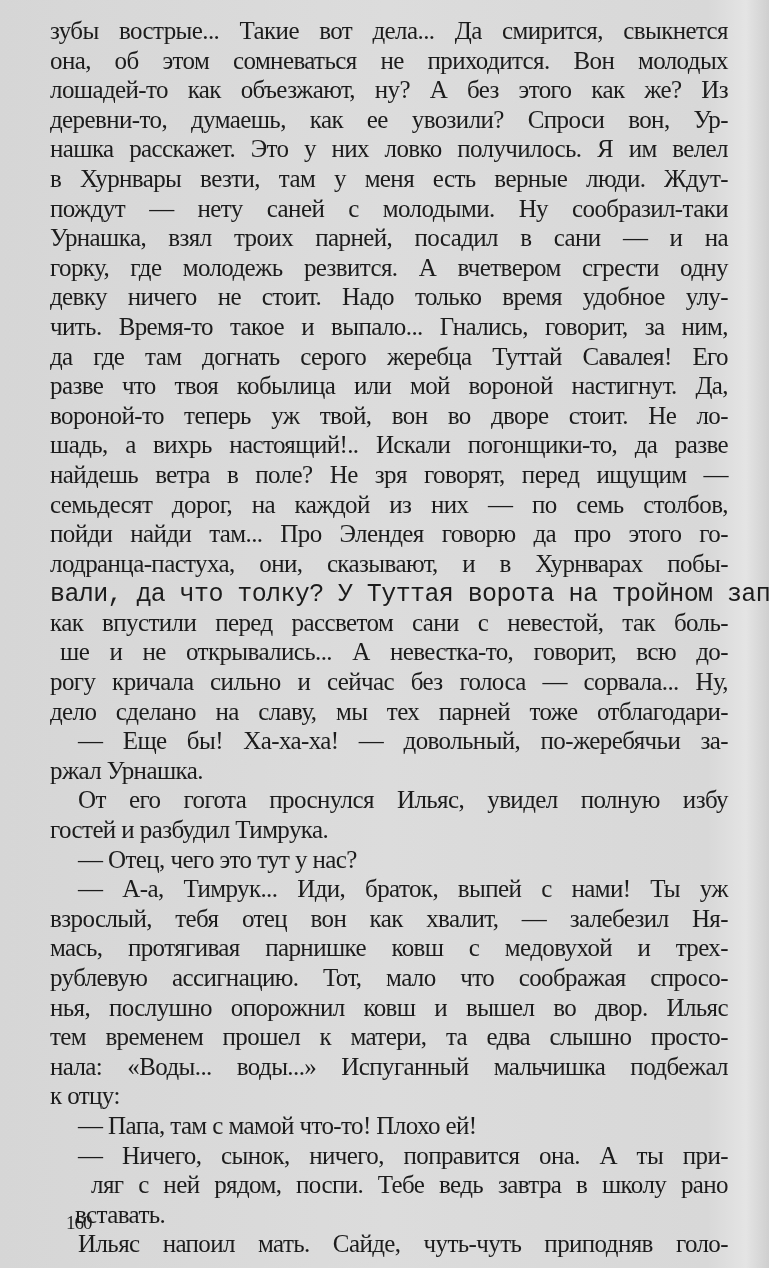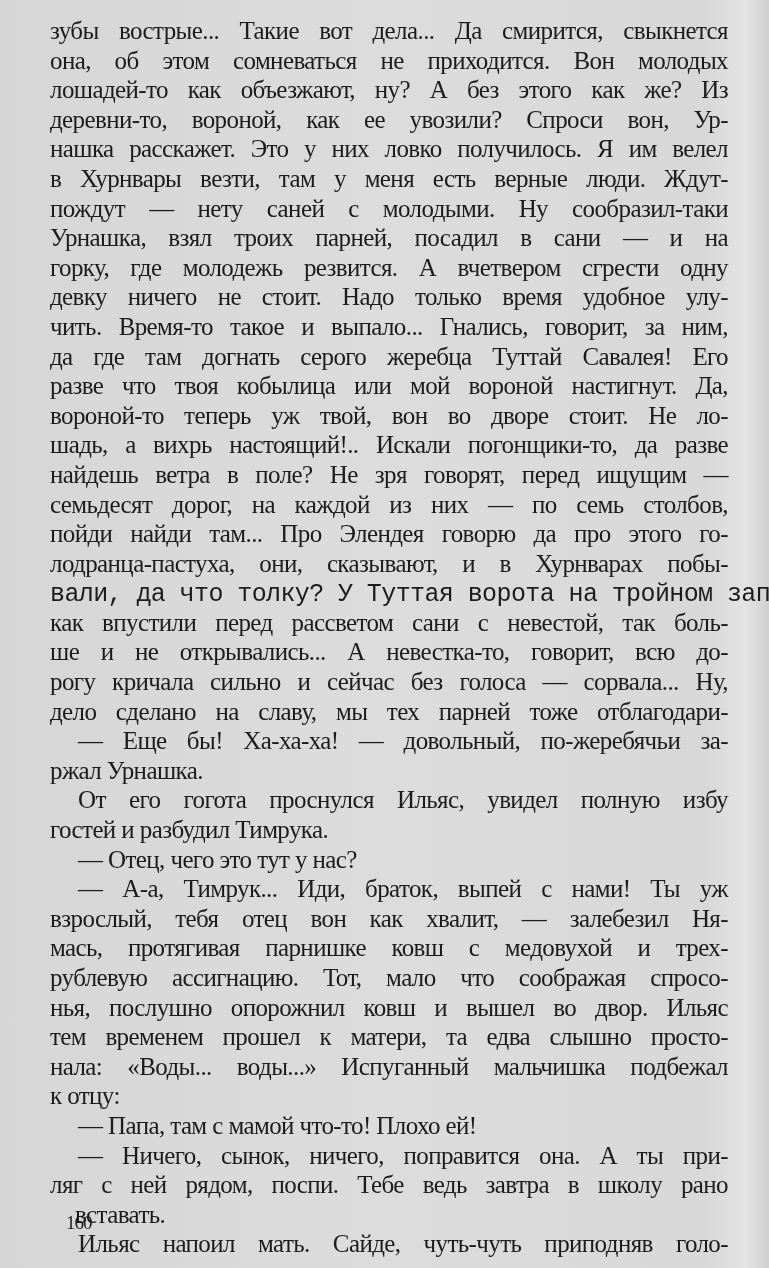--- a/index.html
+++ b/index.html
@@ -37,53 +37,53 @@
     letter-spacing: -1px;
   }
 </style>
 </head>
 <body>
 
 <div class="page-text" id="page-text">
     <div class="line"><span style="white-space: nowrap; word-spacing: 0px;">зубы вострые... Такие вот дела... Да смирится, свыкнется</span></div>
     <div class="line"><span style="white-space: nowrap; word-spacing: 0px;">она, об этом сомневаться не приходится. Вон молодых</span></div>
     <div class="line"><span style="white-space: nowrap; word-spacing: 0px;">лошадей-то как объезжают, ну? А без этого как же? Из</span></div>
-    <div class="line"><span style="white-space: nowrap; word-spacing: 0px;">деревни-то, вороной, как ее увозили? Спроси вон, Ур-</span></div>
+    <div class="line"><span style="white-space: nowrap; word-spacing: 0px;">деревни-то, думаешь, как ее увозили? Спроси вон, Ур-</span></div>
     <div class="line"><span style="white-space: nowrap; word-spacing: 0px;">нашка расскажет. Это у них ловко получилось. Я им велел</span></div>
     <div class="line"><span style="white-space: nowrap; word-spacing: 0px;">в Хурнвары везти, там у меня есть верные люди. Ждут-</span></div>
     <div class="line"><span style="white-space: nowrap; word-spacing: 0px; margin-top: 43px;">пождут — нету саней с молодыми. Ну сообразил-таки</span></div>
     <div class="line"><span style="white-space: nowrap; word-spacing: 0px;">Урнашка, взял троих парней, посадил в сани — и на</span></div>
     <div class="line"><span style="white-space: nowrap; word-spacing: 0px;">горку, где молодежь резвится. А вчетвером сгрести одну</span></div>
     <div class="line"><span style="white-space: nowrap; word-spacing: 0px;">девку ничего не стоит. Надо только время удобное улу-</span></div>
     <div class="line"><span style="white-space: nowrap; word-spacing: 0px;">чить. Время-то такое и выпало... Гнались, говорит, за ним,</span></div>
     <div class="line"><span style="white-space: nowrap; word-spacing: 0px;">да где там догнать серого жеребца Туттай Савалея! Его</span></div>
     <div class="line"><span style="white-space: nowrap; word-spacing: 0px;">разве что твоя кобылица или мой вороной настигнут. Да,</span></div>
     <div class="line"><span style="white-space: nowrap; word-spacing: 0px;">вороной-то теперь уж твой, вон во дворе стоит. Не ло-</span></div>
     <div class="line"><span style="white-space: nowrap; word-spacing: 0px;">шадь, а вихрь настоящий!.. Искали погонщики-то, да разве</span></div>
     <div class="line"><span style="white-space: nowrap; word-spacing: 0px;">найдешь ветра в поле? Не зря говорят, перед ищущим —</span></div>
     <div class="line"><span style="white-space: nowrap; word-spacing: 0px;">семьдесят дорог, на каждой из них — по семь столбов,</span></div>
     <div class="line"><span style="white-space: nowrap; word-spacing: 0px;">пойди найди там... Про Элендея говорю да про этого го-</span></div>
     <div class="line"><span style="white-space: nowrap; word-spacing: 0px;">лодранца-пастуха, они, сказывают, и в Хурнварах побы-</span></div>
     <div class="line"><span style="white-space: nowrap; word-spacing: 0px; font-family: Liberation Mono, monospace;">вали, да что толку? У Туттая ворота на тройном запоре,</span></div>
     <div class="line"><span style="white-space: nowrap; word-spacing: 0px;">как впустили перед рассветом сани с невестой, так боль-</span></div>
-    <div class="line"><span style="white-space: nowrap; word-spacing: 0px;">ше и не открывались... А невестка-то, говорит, всю до-</span></div>
+    <div class="line"><span style="white-space: nowrap; word-spacing: 0px; margin-left: 10px;">ше и не открывались... А невестка-то, говорит, всю до-</span></div>
     <div class="line"><span style="white-space: nowrap; word-spacing: 0px;">рогу кричала сильно и сейчас без голоса — сорвала... Ну,</span></div>
     <div class="line"><span style="white-space: nowrap; word-spacing: 0px;">дело сделано на славу, мы тех парней тоже отблагодари-</span></div>
     <div class="line indent"><span style="white-space: nowrap; word-spacing: 0px;">— Еще бы! Ха-ха-ха! — довольный, по-жеребячьи за-</span></div>
     <div class="line last"><span style="white-space: nowrap;">ржал Урнашка.</span></div>
     <div class="line indent"><span style="white-space: nowrap; word-spacing: 0px;">От его гогота проснулся Ильяс, увидел полную избу</span></div>
     <div class="line last"><span style="white-space: nowrap;">гостей и разбудил Тимрука.</span></div>
     <div class="line indent last"><span style="white-space: nowrap;">— Отец, чего это тут у нас?</span></div>
     <div class="line indent"><span style="white-space: nowrap; word-spacing: 0px;">— А-а, Тимрук... Иди, браток, выпей с нами! Ты уж</span></div>
     <div class="line"><span style="white-space: nowrap; word-spacing: 0px;">взрослый, тебя отец вон как хвалит, — залебезил Ня-</span></div>
     <div class="line"><span style="white-space: nowrap; word-spacing: 0px;">мась, протягивая парнишке ковш с медовухой и трех-</span></div>
     <div class="line"><span style="white-space: nowrap; word-spacing: 0px;">рублевую ассигнацию. Тот, мало что соображая спросо-</span></div>
     <div class="line"><span style="white-space: nowrap; word-spacing: 0px;">нья, послушно опорожнил ковш и вышел во двор. Ильяс</span></div>
     <div class="line"><span style="white-space: nowrap; word-spacing: 0px;">тем временем прошел к матери, та едва слышно просто-</span></div>
     <div class="line"><span style="white-space: nowrap; word-spacing: 0px; margin-top: 44px;">нала: «Воды... воды...» Испуганный мальчишка подбежал</span></div>
     <div class="line last"><span style="white-space: nowrap;">к отцу:</span></div>
     <div class="line indent last"><span style="white-space: nowrap;">— Папа, там с мамой что-то! Плохо ей!</span></div>
     <div class="line indent"><span style="white-space: nowrap; word-spacing: 0px;">— Ничего, сынок, ничего, поправится она. А ты при-</span></div>
-    <div class="line"><span style="white-space: nowrap; word-spacing: 0px;">ляг с ней рядом, поспи. Тебе ведь завтра в школу рано</span></div>
+    <div class="line"><span style="white-space: nowrap; word-spacing: 0px; margin-left: 41px;">ляг с ней рядом, поспи. Тебе ведь завтра в школу рано</span></div>
     <div class="line last"><span style="white-space: nowrap; margin-left: 25px;">вставать.</span></div>
     <div class="line indent"><span style="white-space: nowrap; word-spacing: 0px;">Ильяс напоил мать. Сайде, чуть-чуть приподняв голо-</span></div>
   </div>
 <div class="page-number">160</div>
 
 </body></html>

